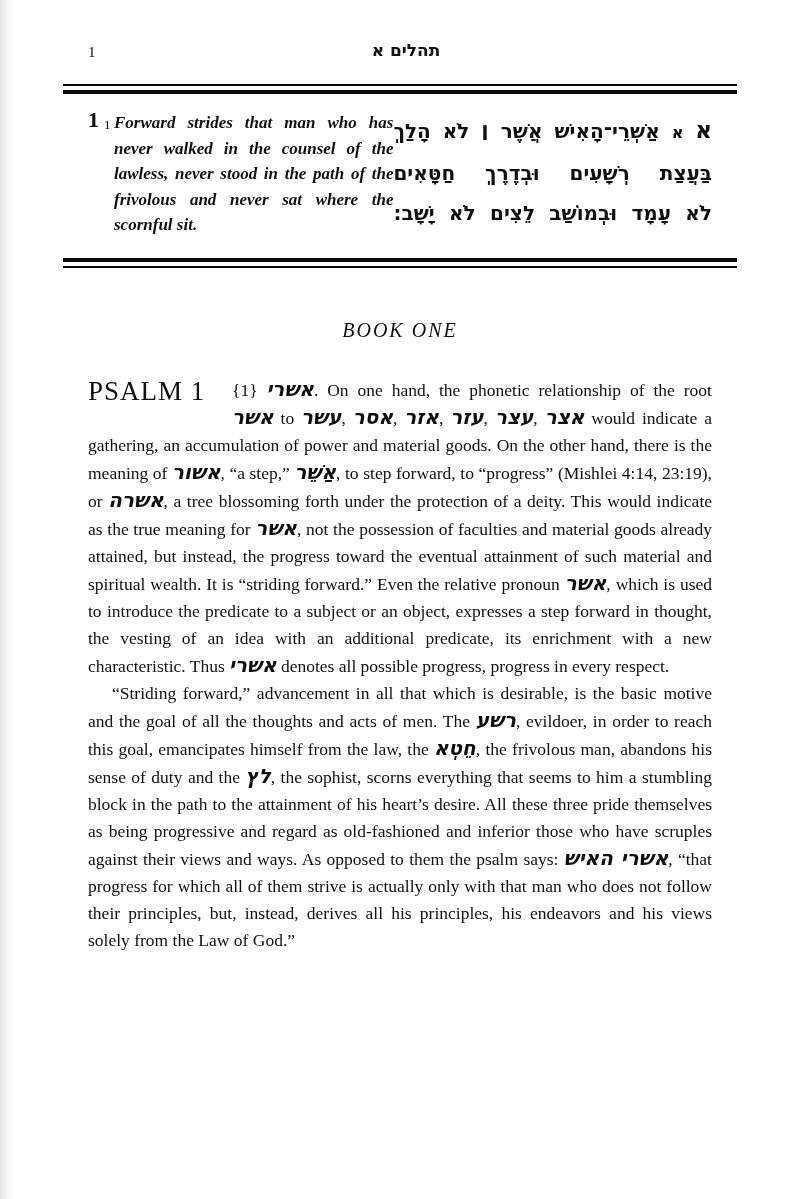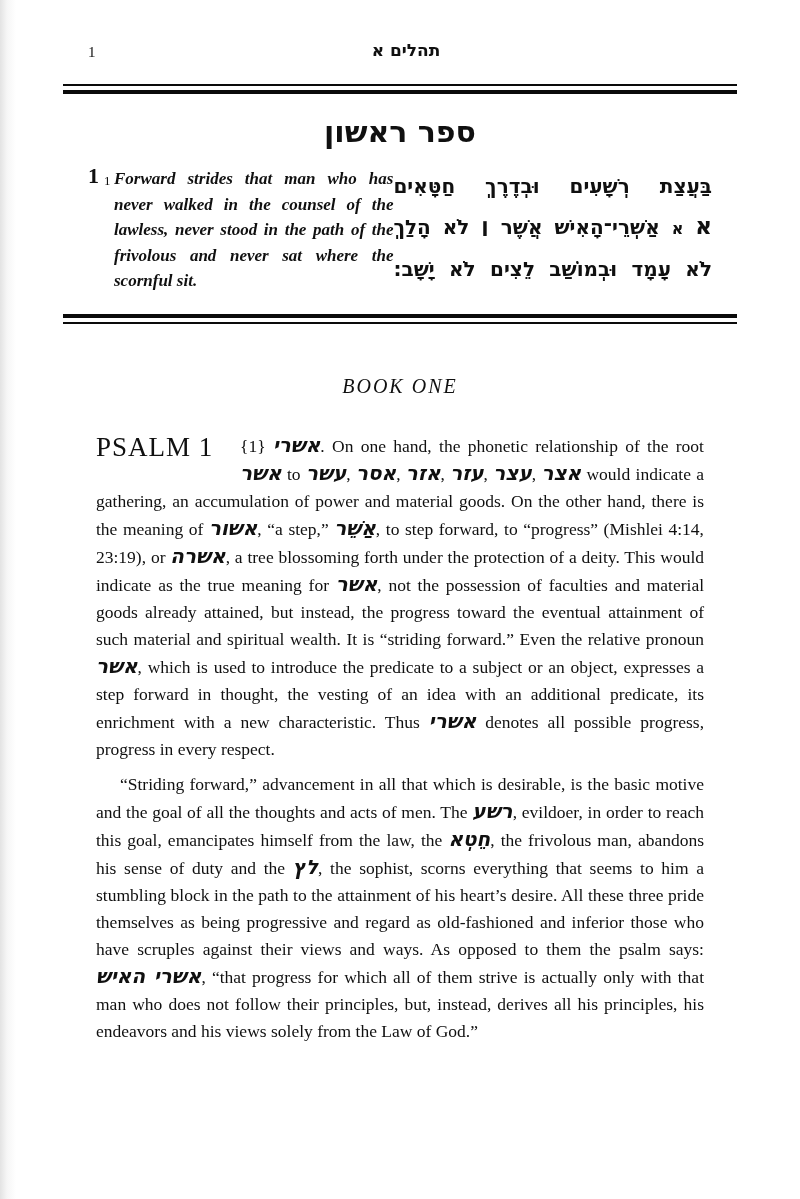--- a/index.html
+++ b/index.html
@@ -71,21 +71,21 @@
   .book-heading {
     margin: 46px 0 0 0; text-align: center;
     font-weight: 400; font-size: 20px; letter-spacing: 2px; line-height: 32px; font-style: italic;
   }
 
   
   .commentary {
     margin: 30px 25px 0 25px;
     font-size: 17.5px; line-height: 27px; text-align: justify;
   }
-  .para { margin: 8px; }
+  .para { margin: 0; }
   .para.indent { text-indent: 24px; }
   .psalm-label {
     float: left; width: 144px; height: 54px;
     font-size: 27px; letter-spacing: 1px; line-height: 31px;
     font-weight: 400;
   }
   .seg-hebrew {
     font-family: "DejaVu Sans", sans-serif; font-weight: 700; font-size: 20px;
     unicode-bidi: isolate; direction: rtl; font-style: italic;
   }
@@ -99,31 +99,30 @@
   <header class="pg-header">
     <span class="pg-num">1</span>
     <span class="pg-title">תהלים א</span>
   </header>
 
   <div class="rule rule-top">
     <div class="thin"></div>
     <div class="thick"></div>
   </div>
 
-  <h1 class="sefer">ספר ראשון</h1>
 
   <section class="verse-row">
     <div class="translation">
       <span class="ch-num">1</span>
       <span class="vs-num">1</span>
       <span class="trans-text">Forward strides that man who has never walked in the counsel of the lawless, never stood in the path of the frivolous and never sat where the scornful sit.</span>
     </div>
     <div class="hebrew-verse" dir="rtl">
+        <div class="heb-line"><span class="heb-ch">א</span> <span class="heb-vs">א</span> אַשְׁרֵי־הָאִישׁ אֲשֶׁר ׀ לֹא הָלַךְ</div>
         <div class="heb-line">בַּעֲצַת רְשָׁעִים וּבְדֶרֶךְ חַטָּאִים</div>
-        <div class="heb-line"><span class="heb-ch">א</span> <span class="heb-vs">א</span> אַשְׁרֵי־הָאִישׁ אֲשֶׁר ׀ לֹא הָלַךְ</div>
         <div class="heb-line">לֹא עָמָד וּבְמוֹשַׁב לֵצִים לֹא יָשָׁב:</div>
       </div>
   </section>
 
   <div class="rule rule-bottom">
     <div class="thick"></div>
     <div class="thin"></div>
   </div>
 
   <h2 class="book-heading">BOOK ONE</h2>

